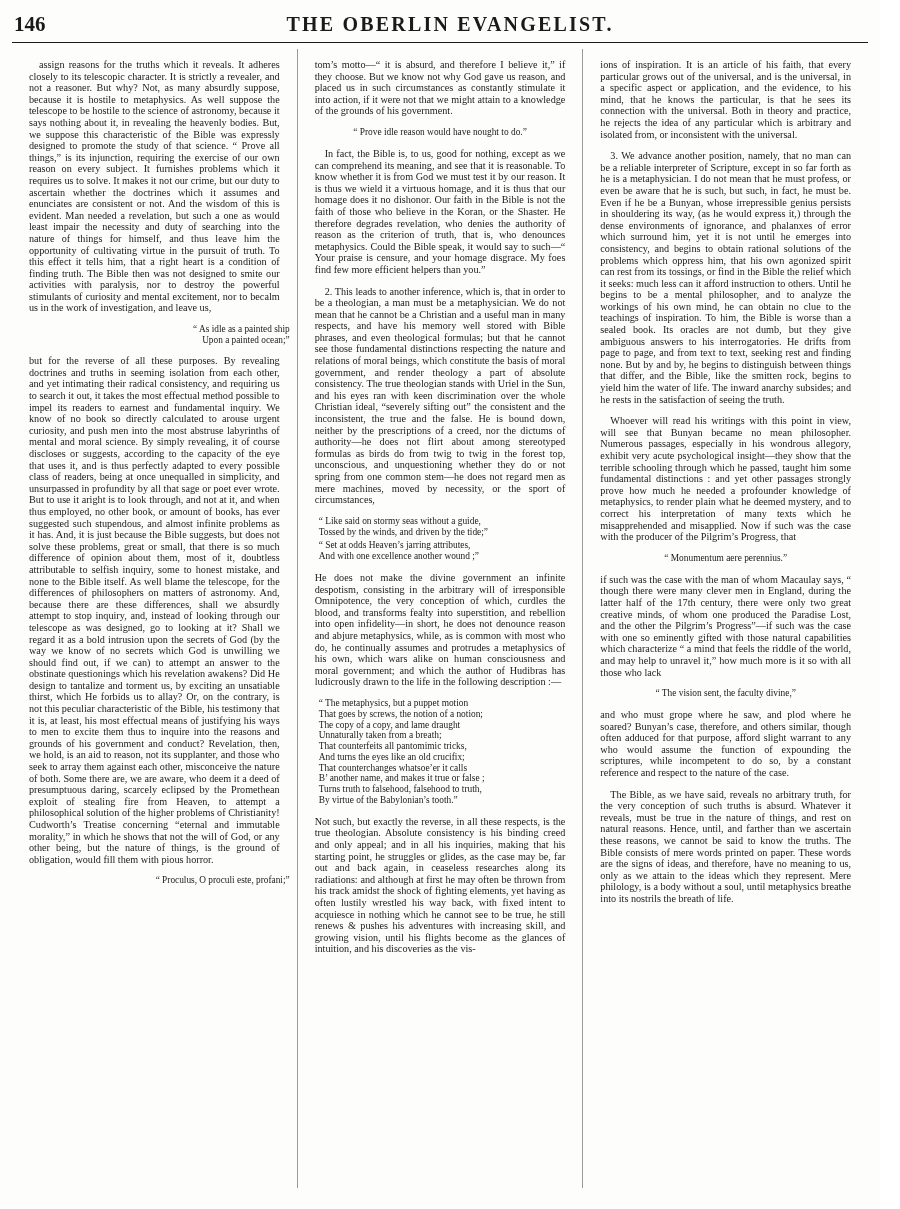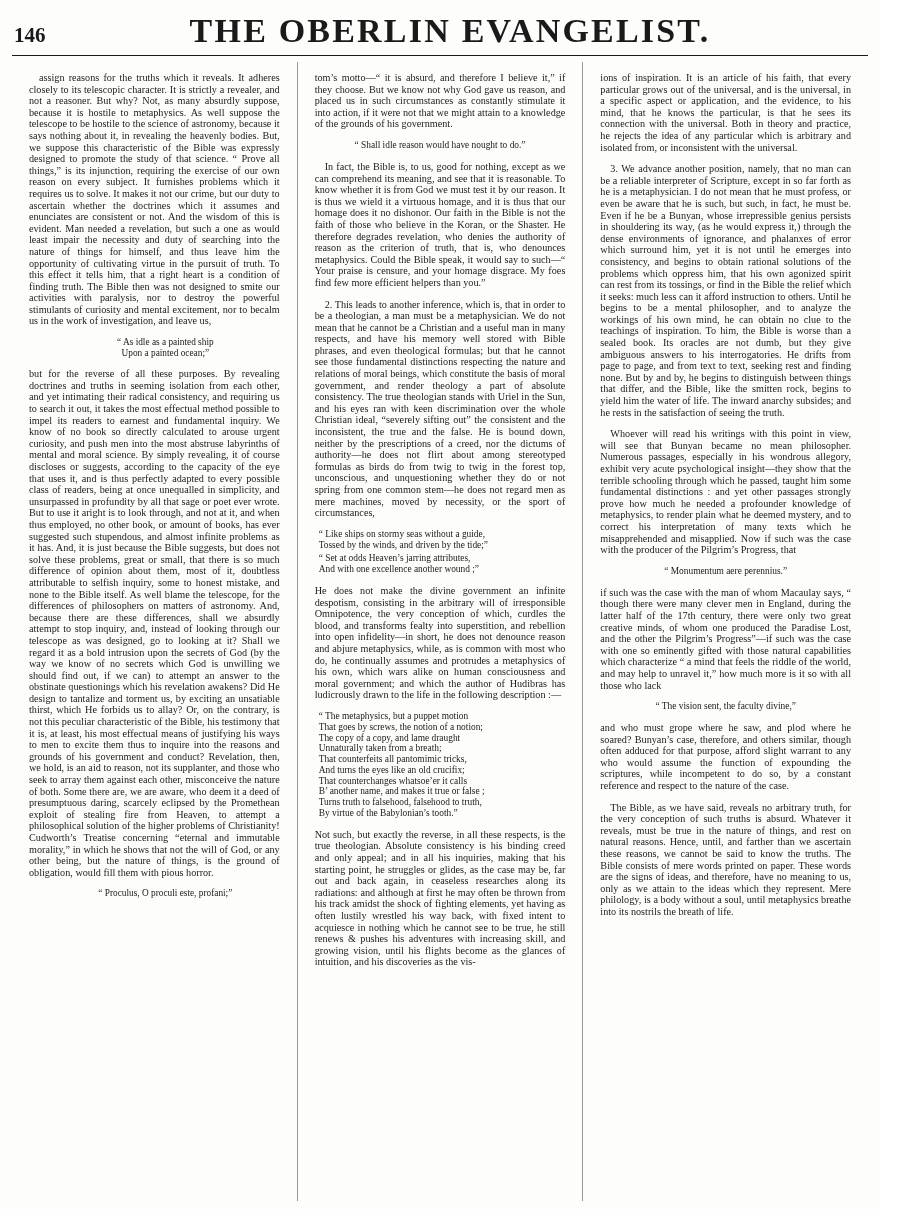--- a/index.html
+++ b/index.html
@@ -33,21 +33,21 @@
     font-size: 21px;
     font-weight: bold;
     width: 60px;
     flex: 0 0 60px;
     letter-spacing: 0px;
   }
   .masthead-title {
     flex: 1 1 auto;
     text-align: center;
     font-family: "Liberation Serif", serif;
-    font-size: 34px;
+    font-size: 20px;
     font-weight: bold;
     letter-spacing: 2.2px;
     padding-right: 40px;
     white-space: nowrap;
   }
   .rule {
     border: none;
     border-top: 1.5px solid #1a1a1a;
     margin: 3px 12px 0 12px;
   }
@@ -76,21 +76,21 @@
     text-indent: 10px;
     text-align: justify;
   }
   .col p.noindent {
     text-indent: 0;
   }
   .quote {
     margin: 2px 0 2px 0;
     font-size: 9.3px;
     line-height: 10.6px;
-    text-align: center;
+    text-align: right;
     padding-left: 22px;
     text-indent: 0;
   }
   .quote-block {
     margin: 3px 0 3px 0;
     font-size: 9.4px;
     line-height: 10.8px;
     text-align: left;
     padding-left: 14px;
     text-indent: 0;
@@ -125,25 +125,25 @@
           <span class="quote-line">“ As idle as a painted ship</span>
           <span class="quote-line">Upon a painted ocean;”</span>
         </div>
         <p class="noindent">but for the reverse of all these purposes. By revealing doctrines and truths in seeming isolation from each other, and yet intimating their radical consistency, and requiring us to search it out, it takes the most effectual method possible to impel its readers to earnest and fundamental inquiry. We know of no book so directly calculated to arouse urgent curiosity, and push men into the most abstruse labyrinths of mental and moral science. By simply revealing, it of course discloses or suggests, according to the capacity of the eye that uses it, and is thus perfectly adapted to every possible class of readers, being at once unequalled in simplicity, and unsurpassed in profundity by all that sage or poet ever wrote. But to use it aright is to look through, and not at it, and when thus employed, no other book, or amount of books, has ever suggested such stupendous, and almost infinite problems as it has. And, it is just because the Bible suggests, but does not solve these problems, great or small, that there is so much difference of opinion about them, most of it, doubtless attributable to selfish inquiry, some to honest mistake, and none to the Bible itself. As well blame the telescope, for the differences of philosophers on matters of astronomy. And, because there are these differences, shall we absurdly attempt to stop inquiry, and, instead of looking through our telescope as was designed, go to looking at it? Shall we regard it as a bold intrusion upon the secrets of God (by the way we know of no secrets which God is unwilling we should find out, if we can) to attempt an answer to the obstinate questionings which his revelation awakens? Did He design to tantalize and torment us, by exciting an unsatiable thirst, which He forbids us to allay? Or, on the contrary, is not this peculiar characteristic of the Bible, his testimony that it is, at least, his most effectual means of justifying his ways to men to excite them thus to inquire into the reasons and grounds of his government and conduct? Revelation, then, we hold, is an aid to reason, not its supplanter, and those who seek to array them against each other, misconceive the nature of both. Some there are, we are aware, who deem it a deed of presumptuous daring, scarcely eclipsed by the Promethean exploit of stealing fire from Heaven, to attempt a philosophical solution of the higher problems of Christianity! Cudworth’s Treatise concerning “eternal and immutable morality,” in which he shows that not the will of God, or any other being, but the nature of things, is the ground of obligation, would fill them with pious horror.</p>
         <div class="quote">
           <span class="quote-line">“ Proculus, O proculi este, profani;”</span>
         </div>
       </div>
     <div class="col" id="col2">
         <p class="noindent">tom’s motto—“ it is absurd, and therefore I believe it,” if they choose. But we know not why God gave us reason, and placed us in such circumstances as constantly stimulate it into action, if it were not that we might attain to a knowledge of the grounds of his government.</p>
-        <div class="smallcap-line">“ Shall idle reason would have nought to do.”</div>
+        <div class="smallcap-line">“ Prove idle reason would have nought to do.”</div>
         <p class="">In fact, the Bible is, to us, good for nothing, except as we can comprehend its meaning, and see that it is reasonable. To know whether it is from God we must test it by our reason. It is thus we wield it a virtuous homage, and it is thus that our homage does it no dishonor. Our faith in the Bible is not the faith of those who believe in the Koran, or the Shaster. He therefore degrades revelation, who denies the authority of reason as the criterion of truth, that is, who denounces metaphysics. Could the Bible speak, it would say to such—“ Your praise is censure, and your homage disgrace. My foes find few more efficient helpers than you.”</p>
         <p class="">2. This leads to another inference, which is, that in order to be a theologian, a man must be a metaphysician. We do not mean that he cannot be a Christian and a useful man in many respects, and have his memory well stored with Bible phrases, and even theological formulas; but that he cannot see those fundamental distinctions respecting the nature and relations of moral beings, which constitute the basis of moral government, and render theology a part of absolute consistency. The true theologian stands with Uriel in the Sun, and his eyes ran with keen discrimination over the whole Christian ideal, “severely sifting out” the consistent and the inconsistent, the true and the false. He is bound down, neither by the prescriptions of a creed, nor the dictums of authority—he does not flirt about among stereotyped formulas as birds do from twig to twig in the forest top, unconscious, and unquestioning whether they do or not spring from one common stem—he does not regard men as mere machines, moved by necessity, or the sport of circumstances,</p>
         <div class="quote-block">
-          <span class="quote-line">“ Like ships on stormy seas without a guide,</span>
+          <span class="quote-line">“ Like said on stormy seas without a guide,</span>
           <span class="quote-line">Tossed by the winds, and driven by the tide;”</span>
         </div>
         <div class="quote-block">
           <span class="quote-line">“ Set at odds Heaven’s jarring attributes,</span>
           <span class="quote-line">And with one excellence another wound ;”</span>
         </div>
         <p class="noindent">He does not make the divine government an infinite despotism, consisting in the arbitrary will of irresponsible Omnipotence, the very conception of which, curdles the blood, and transforms fealty into superstition, and rebellion into open infidelity—in short, he does not denounce reason and abjure metaphysics, while, as is common with most who do, he continually assumes and protrudes a metaphysics of his own, which wars alike on human consciousness and moral government; and which the author of Hudibras has ludicrously drawn to the life in the following description :—</p>
         <div class="quote-block">
           <span class="quote-line">“ The metaphysics, but a puppet motion</span>
           <span class="quote-line">That goes by screws, the notion of a notion;</span>

